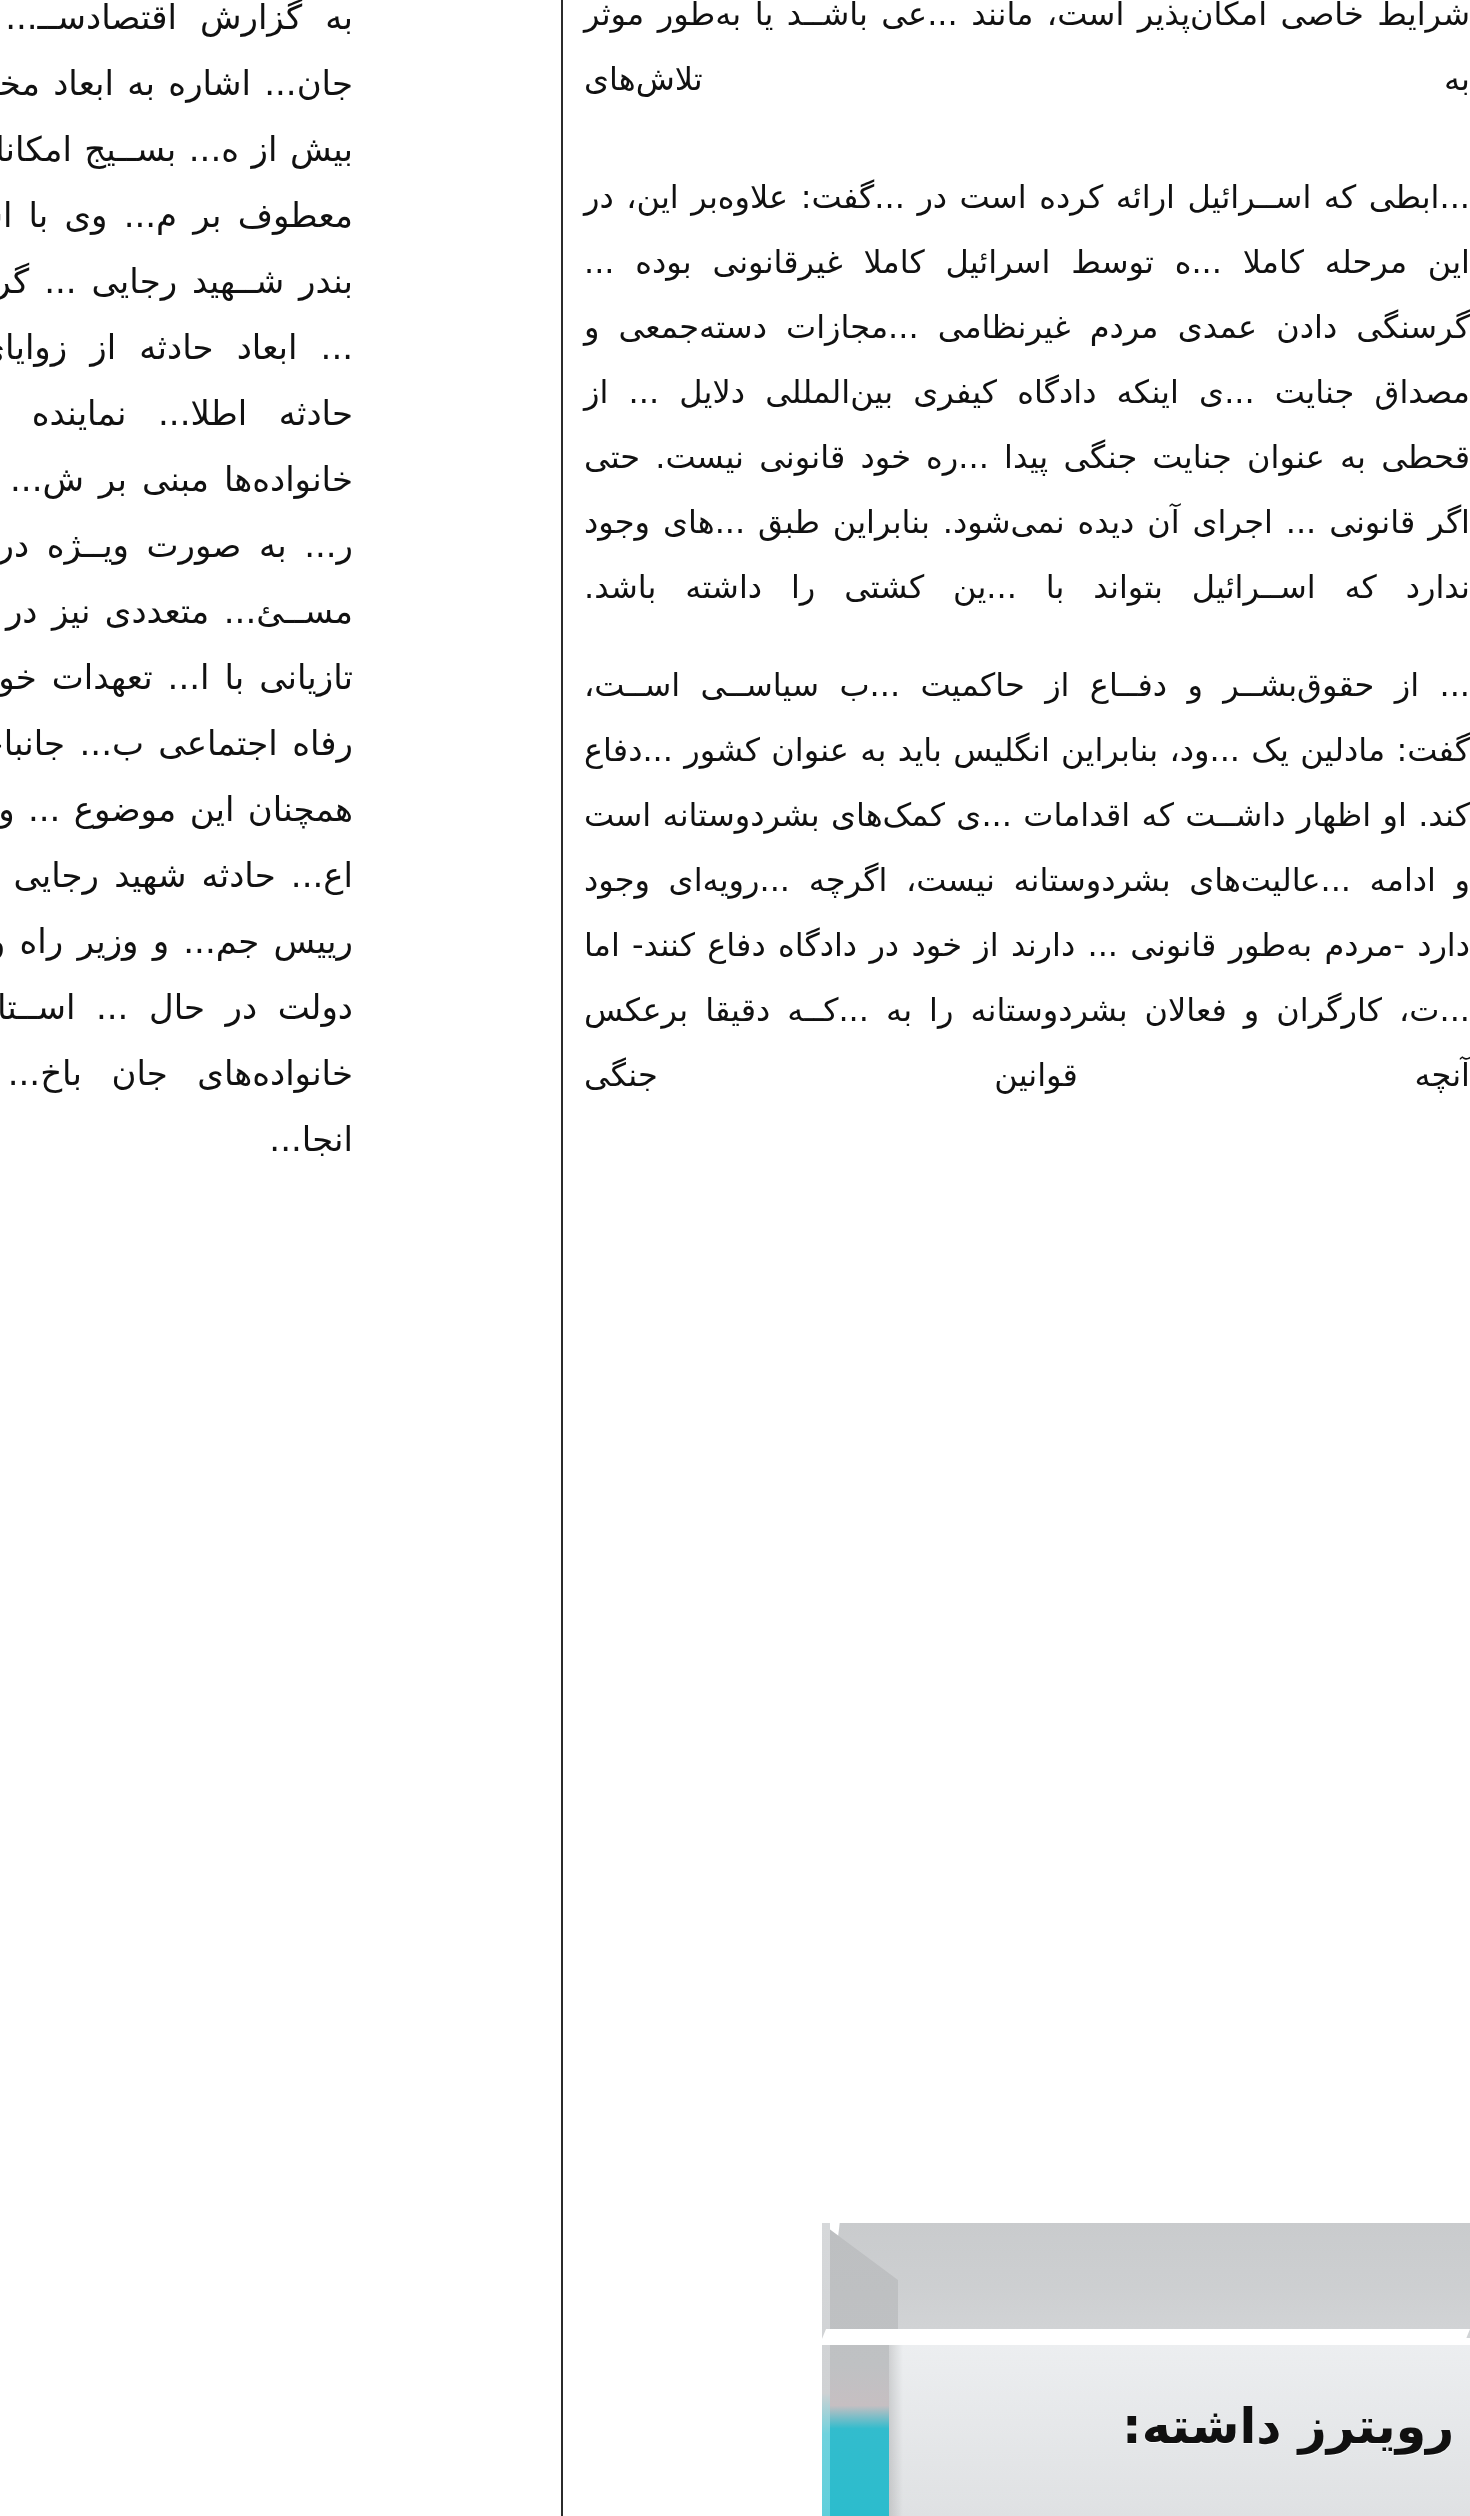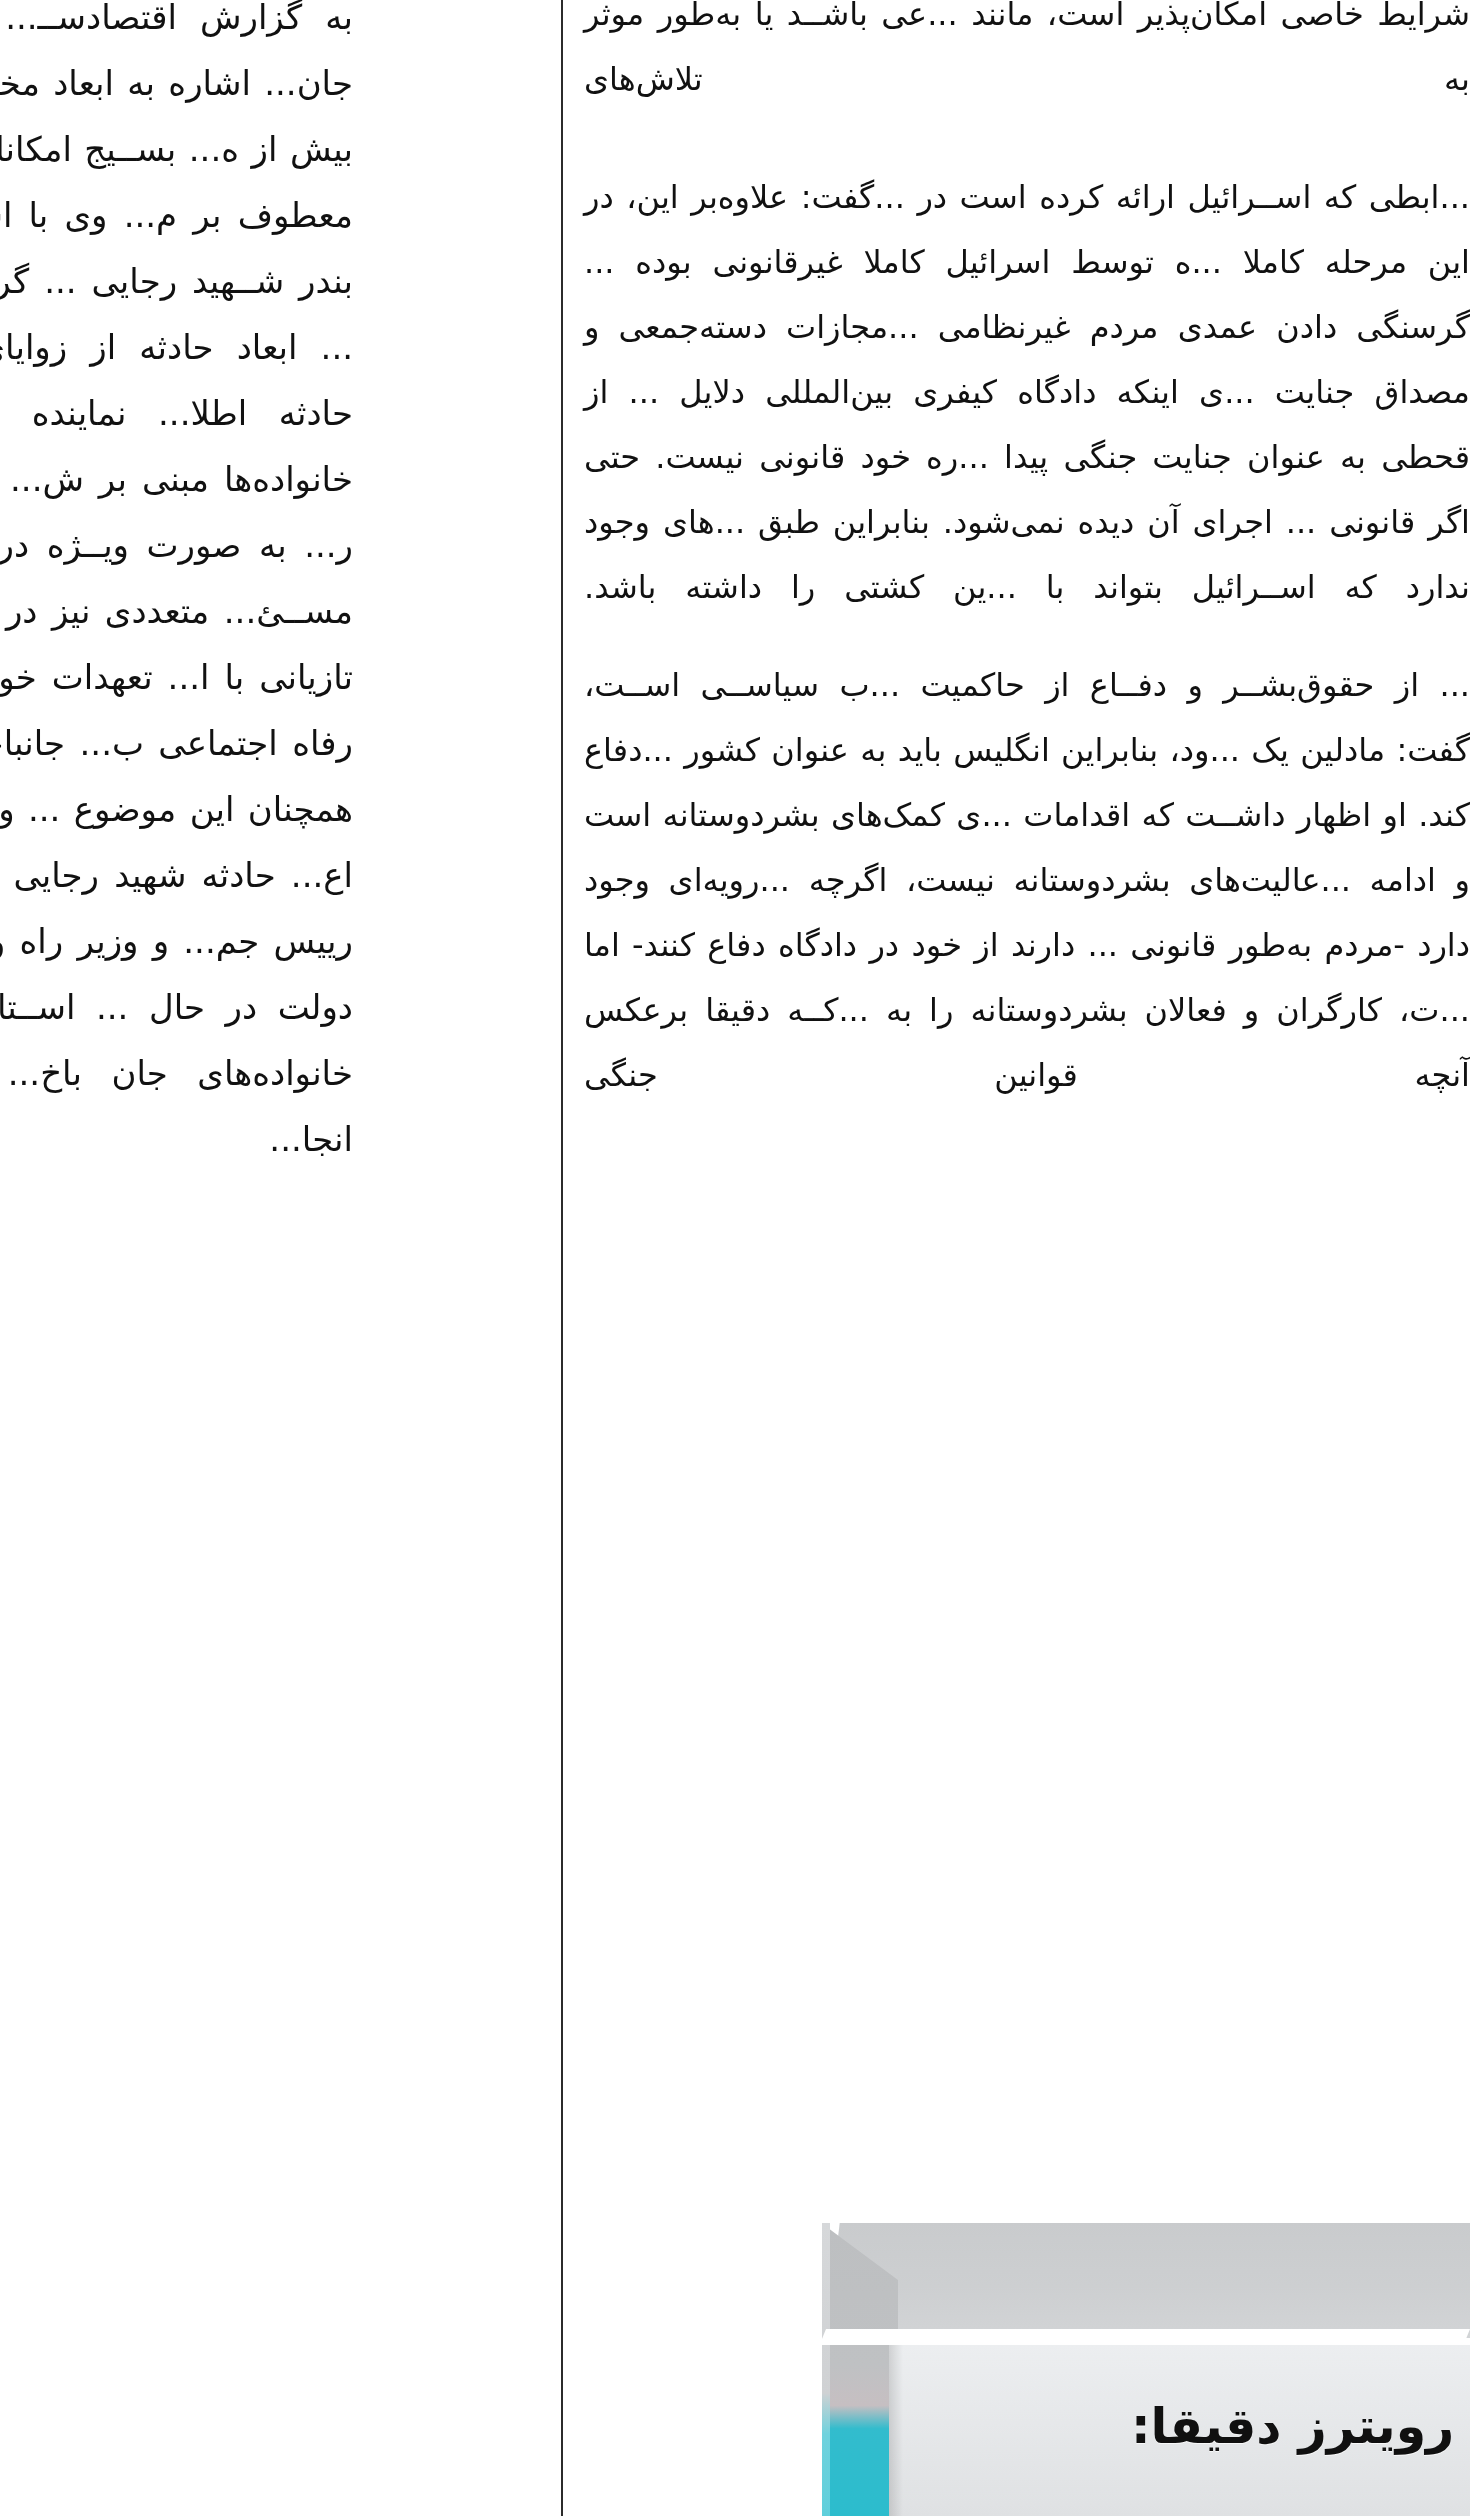--- a/index.html
+++ b/index.html
@@ -173,17 +173,17 @@
     <p class="para">به گزارش اقتصادســ... در جمع خانواده جان... اشاره به ابعاد مختلف... اولیه حادثه بیش از ه... بســیج امکانات به م... تلاش‌ها معطوف بر م... وی با اشاره به فرضیه... بندر شــهید رجایی ... گروه‌ها و کمیته‌هایی ... ابعاد حادثه از زوایای ... قطعا ابعاد حادثه اطلا... نماینده عالی دولت د... خانواده‌ها مبنی بر ش... حادثه بندر شــهید ر... به صورت ویــژه در ... نگاری‌هایی با مســئ... متعددی نیز در این ح... آشــوری تازیانی با ا... تعهدات خود هستند ... کار و رفاه اجتماعی ب... جانباختگان مورد برر... همچنان این موضوع ... وی ادامه داد: بحث اع... حادثه شهید رجایی نی... هرمزگان به رییس جم... و وزیر راه و شهرســ... هیئت دولت در حال ... اســتاندار هرمزگان ... خانواده‌های جان باخ... بررسی تخلفات انجا...</p>
   </div>
 
   <div class="quote-box">
     <div class="qb-topface"></div>
     <div class="qb-sideface"></div>
     <div class="qb-sideface-hi"></div>
     <div class="qb-topface-bevel"></div>
     <div class="qb-front"></div>
     <div class="qb-front-inner-shadow"></div>
-    <div class="qb-label">رویترز دقیقا:</div>
+    <div class="qb-label">رویترز داشته:</div>
   </div>
 
 </div>
 
 
 </body></html>

